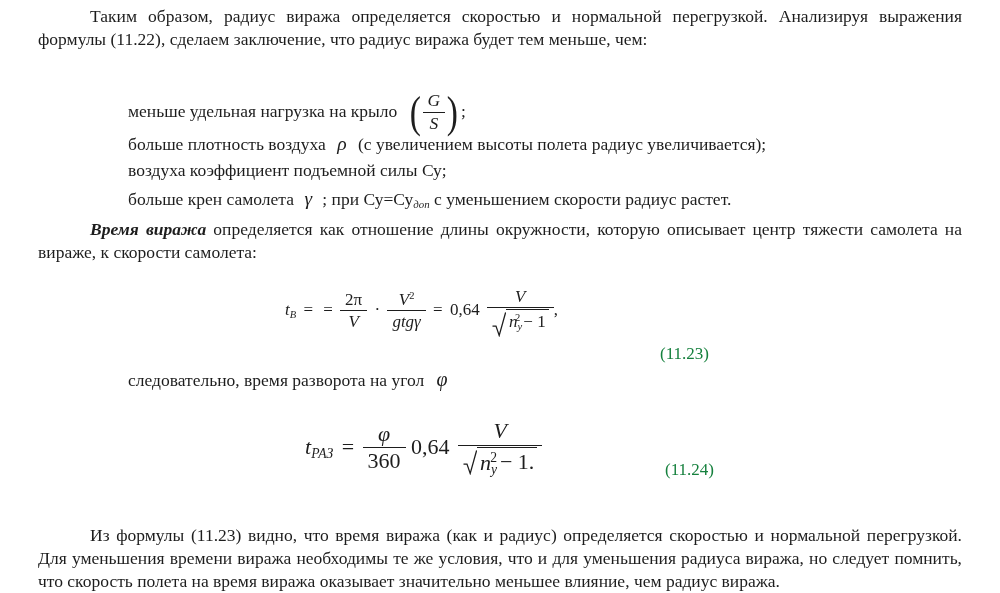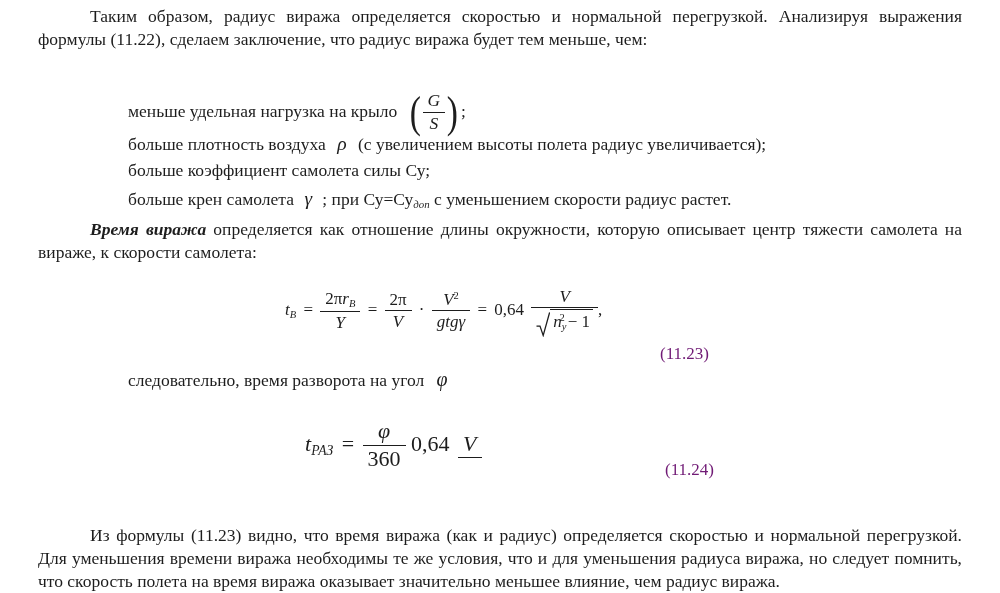--- a/index.html
+++ b/index.html
@@ -119,21 +119,21 @@
   }
   .sqrt > .sign svg { display: block; }
 
   .formula-block {
     position: absolute;
     white-space: nowrap;
   }
   .formula-number {
     position: absolute;
     font-style: normal;
-    color: #701a75;
+    color: #15803d;
     font-size: 17px;
   }
   .bi { font-weight: bold; font-style: italic; }
 </style>
 </head>
 <body>
 
 <div class="page">
 
   <div class="para indent-first" style="left:38px; top:5px; width:924px;">Таким образом, радиус виража определяется скоростью и нормальной перегрузкой. Анализируя выражения формулы (11.22), сделаем заключение, что радиус виража будет тем меньше, чем:</div>
@@ -145,40 +145,36 @@
     </span><span style="margin-left:1px;">;</span>
   </div>
 
   <div class="bullet-line" style="left:128px; top:131px;">
     <span>больше плотность воздуха</span>
     <span class="math" style="font-size:1.12em; margin:0 7px;">ρ</span>
     <span>(с увеличением высоты полета радиус увеличивается);</span>
   </div>
 
   <div class="bullet-line" style="left:128px; top:159px;">
-    <span>больше коэффициент самолета силы Су;</span>
+    <span>воздуха коэффициент подъемной силы Су;</span>
   </div>
 
   <div class="bullet-line" style="left:128px; top:186px;">
     <span>больше крен самолета</span>
     <span class="math" style="font-size:1.10em; margin:0 6px;">γ</span>
     <span>; при Су=Су</span><sub class="sb subnorm">доп</sub><span> с уменьшением скорости радиус растет.</span>
   </div>
 
   <div class="para indent-first" style="left:38px; top:218px; width:924px;">
     <span class="bi">Время виража</span><span> определяется как отношение длины окружности, которую описывает центр тяжести самолета на вираже, к скорости самолета:</span>
   </div>
 
   <div class="formula-block math" style="left:285px; top:288px; font-size:17px;">
     <span class="mi">t</span><sub class="sb">В</sub>
     <span class="mo">=</span>
-    <span class="frac">
-      <span class="num"><span class="mn">2π</span><span class="mi">r</span><sub class="sb">B</sub></span>
-      <span class="den mi">Y</span>
-    </span>
     <span class="mo">=</span>
     <span class="frac">
       <span class="num mn">2π</span>
       <span class="den mi">V</span>
     </span>
     <span class="mo">·</span>
     <span class="frac">
       <span class="num"><span class="mi">V</span><sup class="sp">2</sup></span>
       <span class="den mi">gtgγ</span>
     </span>
@@ -209,20 +205,30 @@
   <div class="formula-block math" style="left:305px; top:420px; font-size:22px;">
     <span class="mi">t</span><sub class="sb">РАЗ</sub>
     <span class="mo">=</span>
     <span class="frac">
       <span class="num mi">φ</span>
       <span class="den mn">360</span>
     </span>
     <span class="mn">0,64</span>
     <span class="frac" style="margin-left:3px;">
       <span class="num mi">V</span>
+      <span class="den">
+        <span class="sqrt">
+          <span class="sign">
+            <svg width="14" height="26" viewBox="0 0 14 26">
+                <path d="M0.5 15 L4 15 L7.2 24.5 L13.6 1.5" stroke="#1d1d1d" stroke-width="1.25" fill="none" stroke-linejoin="miter"></path>
+              </svg>
+          </span>
+          <span class="radicand"><span class="mi">n</span><sub class="sb">y</sub><sup class="sp" style="margin-left:-7px;">2</sup><span class="mn" style="margin-left:3px;">− 1.</span></span>
+        </span>
+      </span>
     </span>
   </div>
 
   <div class="formula-number" style="left:665px; top:460px;">(11.24)</div>
 
   <div class="para indent-first" style="left:38px; top:524px; width:924px;">Из формулы (11.23) видно, что время виража (как и радиус) определяется скоростью и нормальной перегрузкой. Для уменьшения времени виража необходимы те же условия, что и для уменьшения радиуса виража, но следует помнить, что скорость полета на время виража оказывает значительно меньшее влияние, чем радиус виража.</div>
 
 </div>
 
 </body></html>

